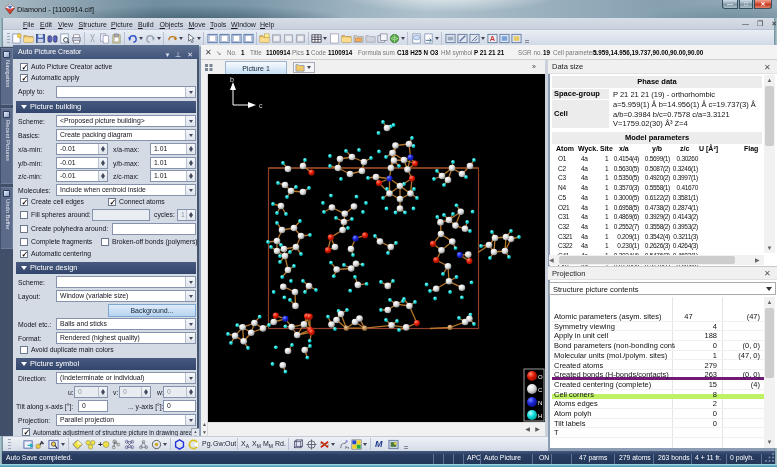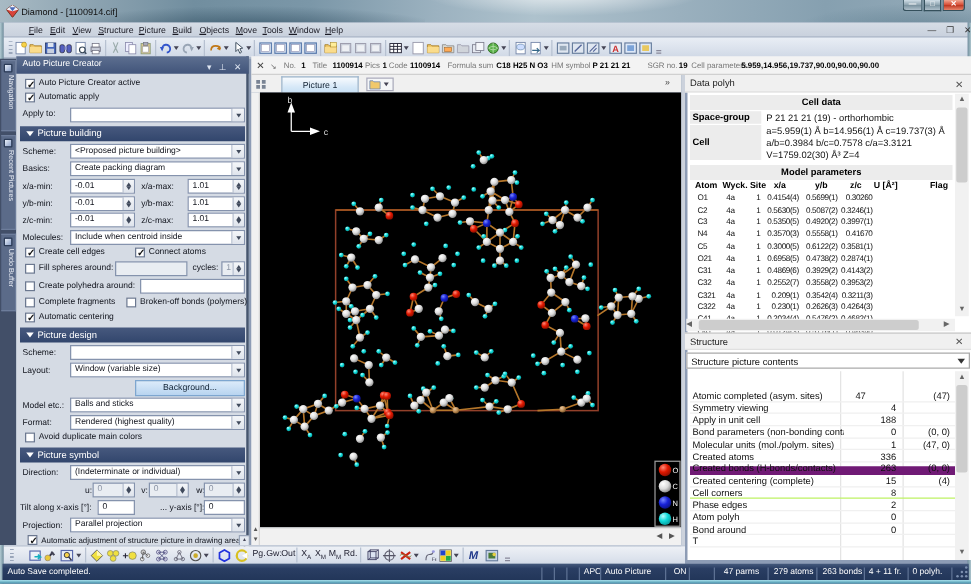--- a/index.html
+++ b/index.html
@@ -715,27 +715,27 @@
 <circle cx="324" cy="341" r="5" fill="url(#gH)"></circle>
 <text x="330" y="343.5" font-size="6" fill="#fff" font-family="Liberation Sans">H</text>
 </svg>
 <div class="abs" id="hscroll"></div>
 <div class="abs" style="left:523px;top:424px;width:9px;height:10px;font-size:6px;color:#555;line-height:10px;text-align:center">◀</div>
 <div class="abs" style="left:533px;top:424px;width:9px;height:10px;font-size:6px;color:#555;line-height:10px;text-align:center">▶</div>
 <div class="abs" style="left:201px;top:420px;width:7px;height:8px;font-size:5px;color:#555;line-height:8px;text-align:center">▲</div>
 <div class="abs" style="left:201px;top:428px;width:7px;height:8px;font-size:5px;color:#555;line-height:8px;text-align:center">▼</div>
 <div class="abs" style="left:545px;top:60px;width:3px;height:388px;background:#ccd2dc"></div>
 <div class="abs" id="rpanel"></div>
-<div class="paneltitle abs" style="left:548px;top:60px;width:229px">Data polyh</div>
+<div class="paneltitle abs" style="left:548px;top:60px;width:229px">Data size</div>
 <div class="abs" style="left:764px;top:63px;font-size:8px;color:#555">✕</div>
 <div class="abs" style="left:764px;top:75px;width:11px;height:178px;background:#f1f1f1"></div>
 <div class="abs" style="left:765px;top:76px;width:9px;height:9px;font-size:6px;color:#666;text-align:center;line-height:9px">▲</div>
 <div class="abs" style="left:765px;top:86px;width:9px;height:60px;background:#cdcdcd;border-radius:2px"></div>
 <div class="abs" style="left:765px;top:244px;width:9px;height:9px;font-size:6px;color:#666;text-align:center;line-height:9px">▼</div>
-<div class="abs" style="left:552px;top:76px;width:210px;height:12px;background:#ececec;font-size:7.5px;font-weight:bold;text-align:center;line-height:12px">Cell data</div>
+<div class="abs" style="left:552px;top:76px;width:210px;height:12px;background:#ececec;font-size:7.5px;font-weight:bold;text-align:center;line-height:12px">Phase data</div>
 <div class="abs" style="left:552px;top:89px;width:57px;height:10px;background:#ececec;font-size:7.5px;font-weight:bold;padding-left:2px">Space-group</div>
 <div class="abs" style="left:613px;top:90px;font-size:7.5px;color:#111">P 21 21 21 (19) - orthorhombic</div>
 <div class="abs" style="left:552px;top:100px;width:57px;height:28px;background:#ececec;font-size:7.5px;font-weight:bold;padding-left:2px;line-height:28px">Cell</div>
 <div class="abs" style="left:613px;top:100px;font-size:7.5px;color:#111;line-height:9.5px">a=5.959(1) Å b=14.956(1) Å c=19.737(3) Å<br>a/b=0.3984 b/c=0.7578 c/a=3.3121<br>V=1759.02(30) Å³ Z=4</div>
 <div class="abs" style="left:552px;top:132px;width:210px;height:12px;background:#ececec;font-size:7.5px;font-weight:bold;text-align:center;line-height:12px">Model parameters</div>
 <div class="abs" style="left:552px;top:145px;width:210px;font-size:7px;font-weight:bold">
     <span style="position:absolute;left:4px">Atom</span>
     <span style="position:absolute;left:26px">Wyck.</span>
     <span style="position:absolute;left:48px">Site</span>
     <span style="position:absolute;left:67px">x/a</span>
@@ -837,28 +837,28 @@
     <span style="position:absolute;left:29px">4a</span>
     <span style="position:absolute;left:53px">1</span>
     <span style="position:absolute;left:53px;width:34px;text-align:right">0.0124(3)</span>
     <span style="position:absolute;left:84px;width:34px;text-align:right">0.5776(1)</span>
     <span style="position:absolute;left:112px;width:34px;text-align:right">0.46340</span>
   </div>
 <div class="abs" style="left:549px;top:255px;width:215px;height:10px;background:#f1f1f1"></div>
 <div class="abs" style="left:549px;top:255px;width:9px;height:10px;font-size:6px;color:#666;line-height:10px">◀</div>
 <div class="abs" style="left:559px;top:256px;width:176px;height:8px;background:#cdcdcd;border-radius:2px"></div>
 <div class="abs" style="left:755px;top:255px;width:9px;height:10px;font-size:6px;color:#666;line-height:10px">▶</div>
-<div class="paneltitle abs" style="left:548px;top:266px;width:229px;border-top:1px solid #c8c8c8">Structure</div>
+<div class="paneltitle abs" style="left:548px;top:266px;width:229px;border-top:1px solid #c8c8c8">Projection</div>
 <div class="abs" style="left:764px;top:269px;font-size:8px;color:#555">✕</div>
 <div class="abs" style="left:549px;top:282px;width:227px;height:13px;background:#fff;border:1px solid #aaa;font-size:7.5px;padding:2px 0 0 3px;color:#111">Structure picture contents</div>
 <div class="abs" style="left:766px;top:287px;border-left:3px solid transparent;border-right:3px solid transparent;border-top:4px solid #333"></div>
 <div class="abs" style="left:672px;top:297px;width:1px;height:151px;background:#e4e4e4"></div>
 <div class="abs" style="left:722px;top:297px;width:1px;height:151px;background:#e4e4e4"></div>
 <div class="abs" style="left:552px;top:312px;width:212px;font-size:7.5px;color:#111;border-bottom:1px solid #f0f0f0;height:9.7px">
-    <span style="position:absolute;left:2px;width:121px;overflow:hidden;white-space:nowrap">Atomic completed (asym. sites)</span>
+    <span style="position:absolute;left:2px;width:121px;overflow:hidden;white-space:nowrap">Atomic parameters (asym. sites)</span>
     <span style="position:absolute;left:114px;width:45px;text-align:center">47</span>
     <span style="position:absolute;left:160px;width:48px;text-align:right">(47)</span>
   </div>
 <div class="abs" style="left:552px;top:321.7px;width:212px;font-size:7.5px;color:#111;border-bottom:1px solid #f0f0f0;height:9.7px">
     <span style="position:absolute;left:2px;width:121px;overflow:hidden;white-space:nowrap">Symmetry viewing</span>
     <span style="position:absolute;left:120px;width:45px;text-align:right">4</span>
     <span style="position:absolute;left:160px;width:48px;text-align:right"></span>
   </div>
 <div class="abs" style="left:552px;top:331.4px;width:212px;font-size:7.5px;color:#111;border-bottom:1px solid #f0f0f0;height:9.7px">
     <span style="position:absolute;left:2px;width:121px;overflow:hidden;white-space:nowrap">Apply in unit cell</span>
@@ -870,50 +870,50 @@
     <span style="position:absolute;left:120px;width:45px;text-align:right">0</span>
     <span style="position:absolute;left:160px;width:48px;text-align:right">(0, 0)</span>
   </div>
 <div class="abs" style="left:552px;top:350.79999999999995px;width:212px;font-size:7.5px;color:#111;border-bottom:1px solid #f0f0f0;height:9.7px">
     <span style="position:absolute;left:2px;width:121px;overflow:hidden;white-space:nowrap">Molecular units (mol./polym. sites)</span>
     <span style="position:absolute;left:120px;width:45px;text-align:right">1</span>
     <span style="position:absolute;left:160px;width:48px;text-align:right">(47, 0)</span>
   </div>
 <div class="abs" style="left:552px;top:360.49999999999994px;width:212px;font-size:7.5px;color:#111;border-bottom:1px solid #f0f0f0;height:9.7px">
     <span style="position:absolute;left:2px;width:121px;overflow:hidden;white-space:nowrap">Created atoms</span>
-    <span style="position:absolute;left:120px;width:45px;text-align:right">336</span>
+    <span style="position:absolute;left:120px;width:45px;text-align:right">279</span>
     <span style="position:absolute;left:160px;width:48px;text-align:right"></span>
   </div>
-<div class="abs" style="left:552px;top:370.19999999999993px;width:212px;font-size:7.5px;color:#111;border-bottom:7px solid #701a75;height:9.7px">
+<div class="abs" style="left:552px;top:370.19999999999993px;width:212px;font-size:7.5px;color:#111;border-bottom:3px solid #701a75;height:9.7px">
     <span style="position:absolute;left:2px;width:121px;overflow:hidden;white-space:nowrap">Created bonds (H-bonds/contacts)</span>
     <span style="position:absolute;left:120px;width:45px;text-align:right">263</span>
     <span style="position:absolute;left:160px;width:48px;text-align:right">(0, 0)</span>
   </div>
 <div class="abs" style="left:552px;top:379.8999999999999px;width:212px;font-size:7.5px;color:#111;border-bottom:1px solid #f0f0f0;height:9.7px">
     <span style="position:absolute;left:2px;width:121px;overflow:hidden;white-space:nowrap">Created centering (complete)</span>
     <span style="position:absolute;left:120px;width:45px;text-align:right">15</span>
     <span style="position:absolute;left:160px;width:48px;text-align:right">(4)</span>
   </div>
-<div class="abs" style="left:552px;top:389.5999999999999px;width:212px;font-size:7.5px;color:#111;border-bottom:1px solid #bef264;height:9.7px">
+<div class="abs" style="left:552px;top:389.5999999999999px;width:212px;font-size:7.5px;color:#111;border-bottom:5px solid #bef264;height:9.7px">
     <span style="position:absolute;left:2px;width:121px;overflow:hidden;white-space:nowrap">Cell corners</span>
     <span style="position:absolute;left:120px;width:45px;text-align:right">8</span>
     <span style="position:absolute;left:160px;width:48px;text-align:right"></span>
   </div>
 <div class="abs" style="left:552px;top:399.2999999999999px;width:212px;font-size:7.5px;color:#111;border-bottom:1px solid #f0f0f0;height:9.7px">
-    <span style="position:absolute;left:2px;width:121px;overflow:hidden;white-space:nowrap">Phase edges</span>
+    <span style="position:absolute;left:2px;width:121px;overflow:hidden;white-space:nowrap">Atoms edges</span>
     <span style="position:absolute;left:120px;width:45px;text-align:right">2</span>
     <span style="position:absolute;left:160px;width:48px;text-align:right"></span>
   </div>
 <div class="abs" style="left:552px;top:408.9999999999999px;width:212px;font-size:7.5px;color:#111;border-bottom:1px solid #f0f0f0;height:9.7px">
     <span style="position:absolute;left:2px;width:121px;overflow:hidden;white-space:nowrap">Atom polyh</span>
     <span style="position:absolute;left:120px;width:45px;text-align:right">0</span>
     <span style="position:absolute;left:160px;width:48px;text-align:right"></span>
   </div>
 <div class="abs" style="left:552px;top:418.6999999999999px;width:212px;font-size:7.5px;color:#111;border-bottom:1px solid #f0f0f0;height:9.7px">
-    <span style="position:absolute;left:2px;width:121px;overflow:hidden;white-space:nowrap">Bond around</span>
+    <span style="position:absolute;left:2px;width:121px;overflow:hidden;white-space:nowrap">Tilt labels</span>
     <span style="position:absolute;left:120px;width:45px;text-align:right">0</span>
     <span style="position:absolute;left:160px;width:48px;text-align:right"></span>
   </div>
 <div class="abs" style="left:552px;top:428.39999999999986px;width:212px;font-size:7.5px;color:#111;border-bottom:1px solid #f0f0f0;height:9.7px">
     <span style="position:absolute;left:2px;width:121px;overflow:hidden;white-space:nowrap">T</span>
     <span style="position:absolute;left:120px;width:45px;text-align:right"></span>
     <span style="position:absolute;left:160px;width:48px;text-align:right"></span>
   </div>
 <div class="abs" style="left:764px;top:297px;width:11px;height:151px;background:#f1f1f1"></div>
 <div class="abs" style="left:765px;top:298px;width:9px;height:9px;font-size:6px;color:#666;text-align:center;line-height:9px">▲</div>

